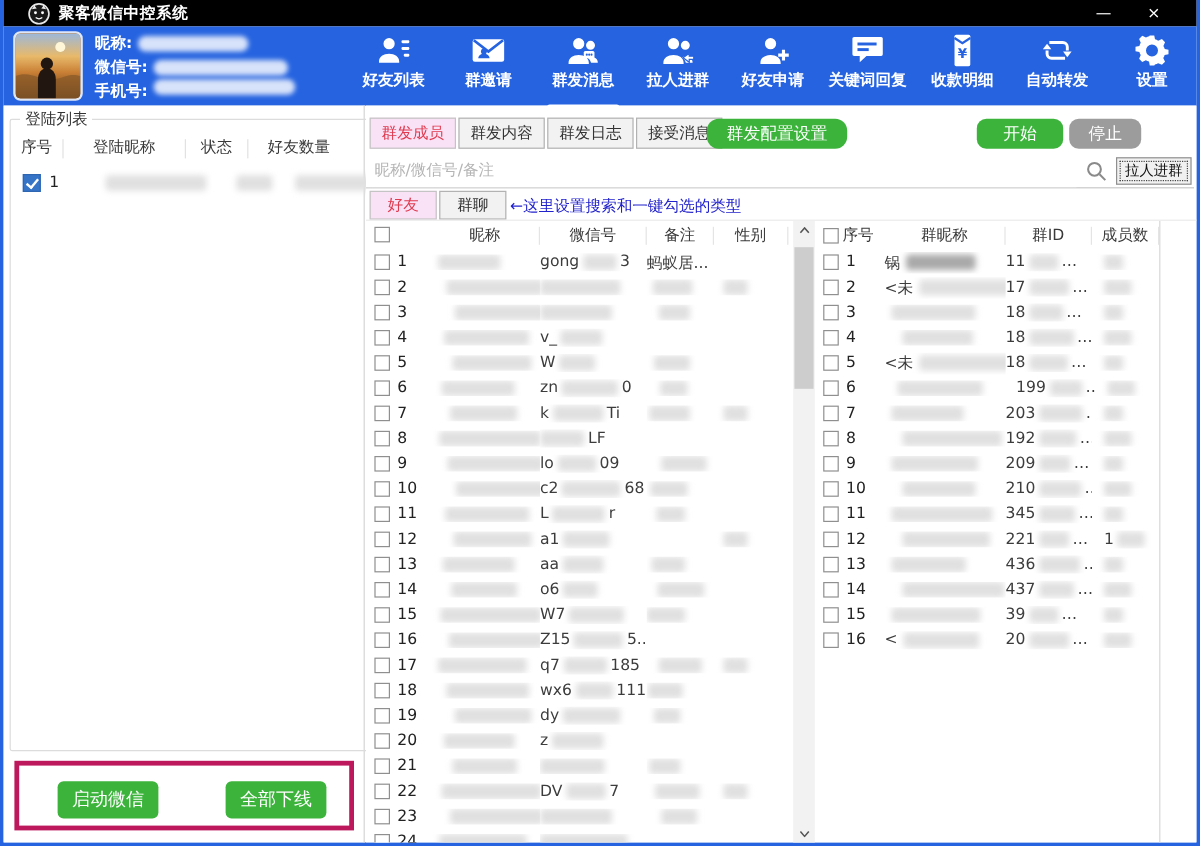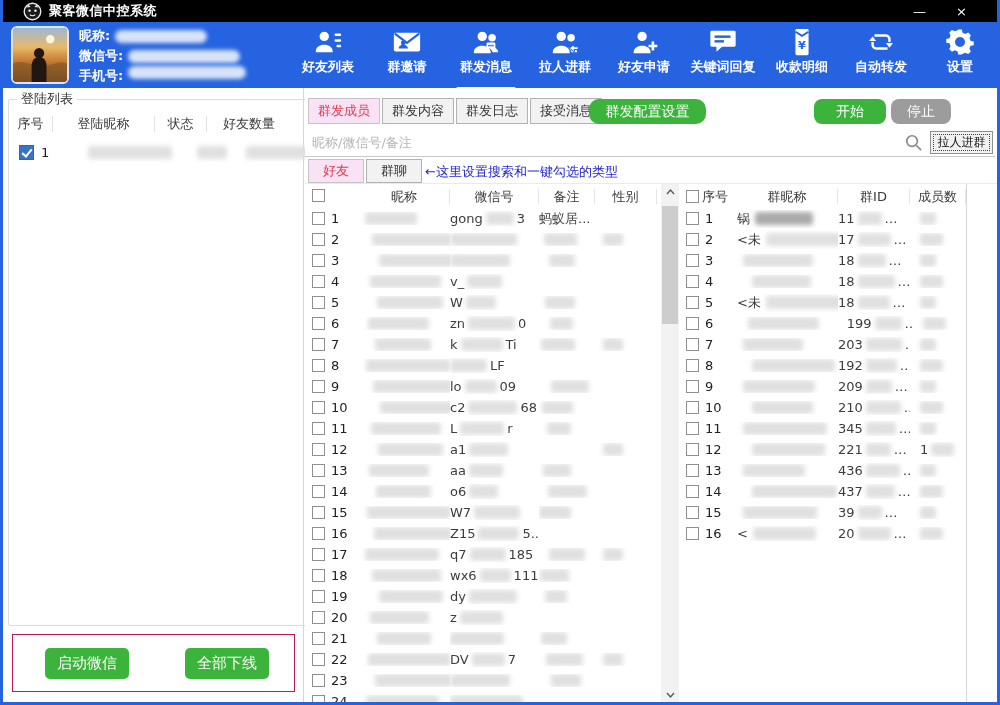--- a/index.html
+++ b/index.html
@@ -28,21 +28,21 @@
   .tb-underline{position:absolute;bottom:-3px;left:3px;width:60px;height:4px;background:#fff;border-radius:2px}
   
   .body{position:relative;height:614px}
   .left-panel{position:absolute;left:0;top:0;width:301px;height:614px;border-right:1px solid #d5d5d5;background:#fff}
   fieldset.login{position:absolute;left:5px;top:2px;width:290px;height:536px;border:1px solid #dcdcdc;border-radius:2px}
   fieldset.login legend{font-size:13px;color:#333;margin-left:8px;padding:0 4px}
   .login-header{display:flex;height:30px;align-items:center;font-size:13px;color:#3a3a3a;margin-top:1px}
   .login-header .c{text-align:center;border-right:1px solid #e2e2e2;height:16px;line-height:16px}
   .login-header .c:last-child{border-right:none}
   .login-row{display:flex;height:26px;align-items:center;font-size:13px;color:#222;padding-left:10px;gap:7px}
-  .bottom-box{position:absolute;left:9px;top:546px;width:283px;height:58px;border:1px solid #be185d}
+  .bottom-box{position:absolute;left:9px;top:546px;width:283px;height:58px;border:4px solid #be185d}
   .btn-green{background:#3CB43C;color:#fff;border:none;border-radius:5px;font-size:15px;
     font-family:inherit;cursor:pointer;display:flex;align-items:center;justify-content:center}
   .launch-btn{position:absolute;left:32px;top:13px;width:84px;height:31px}
   .offline-btn{position:absolute;left:172px;top:13px;width:84px;height:31px}
   
   .main{position:absolute;left:302px;top:0;width:692px;height:614px;background:#fff}
   .tabbar{position:absolute;left:3px;top:10px;display:flex}
   .tab{height:26px;padding:0 9px;display:flex;align-items:center;font-size:13px;background:#f2f2f2;
     border:1px solid #b2b2b2;margin-right:2px;color:#333;cursor:pointer}
   .tab.active{background:#F9E1F6;color:#E03A4E;border-color:#c4c4c4}

